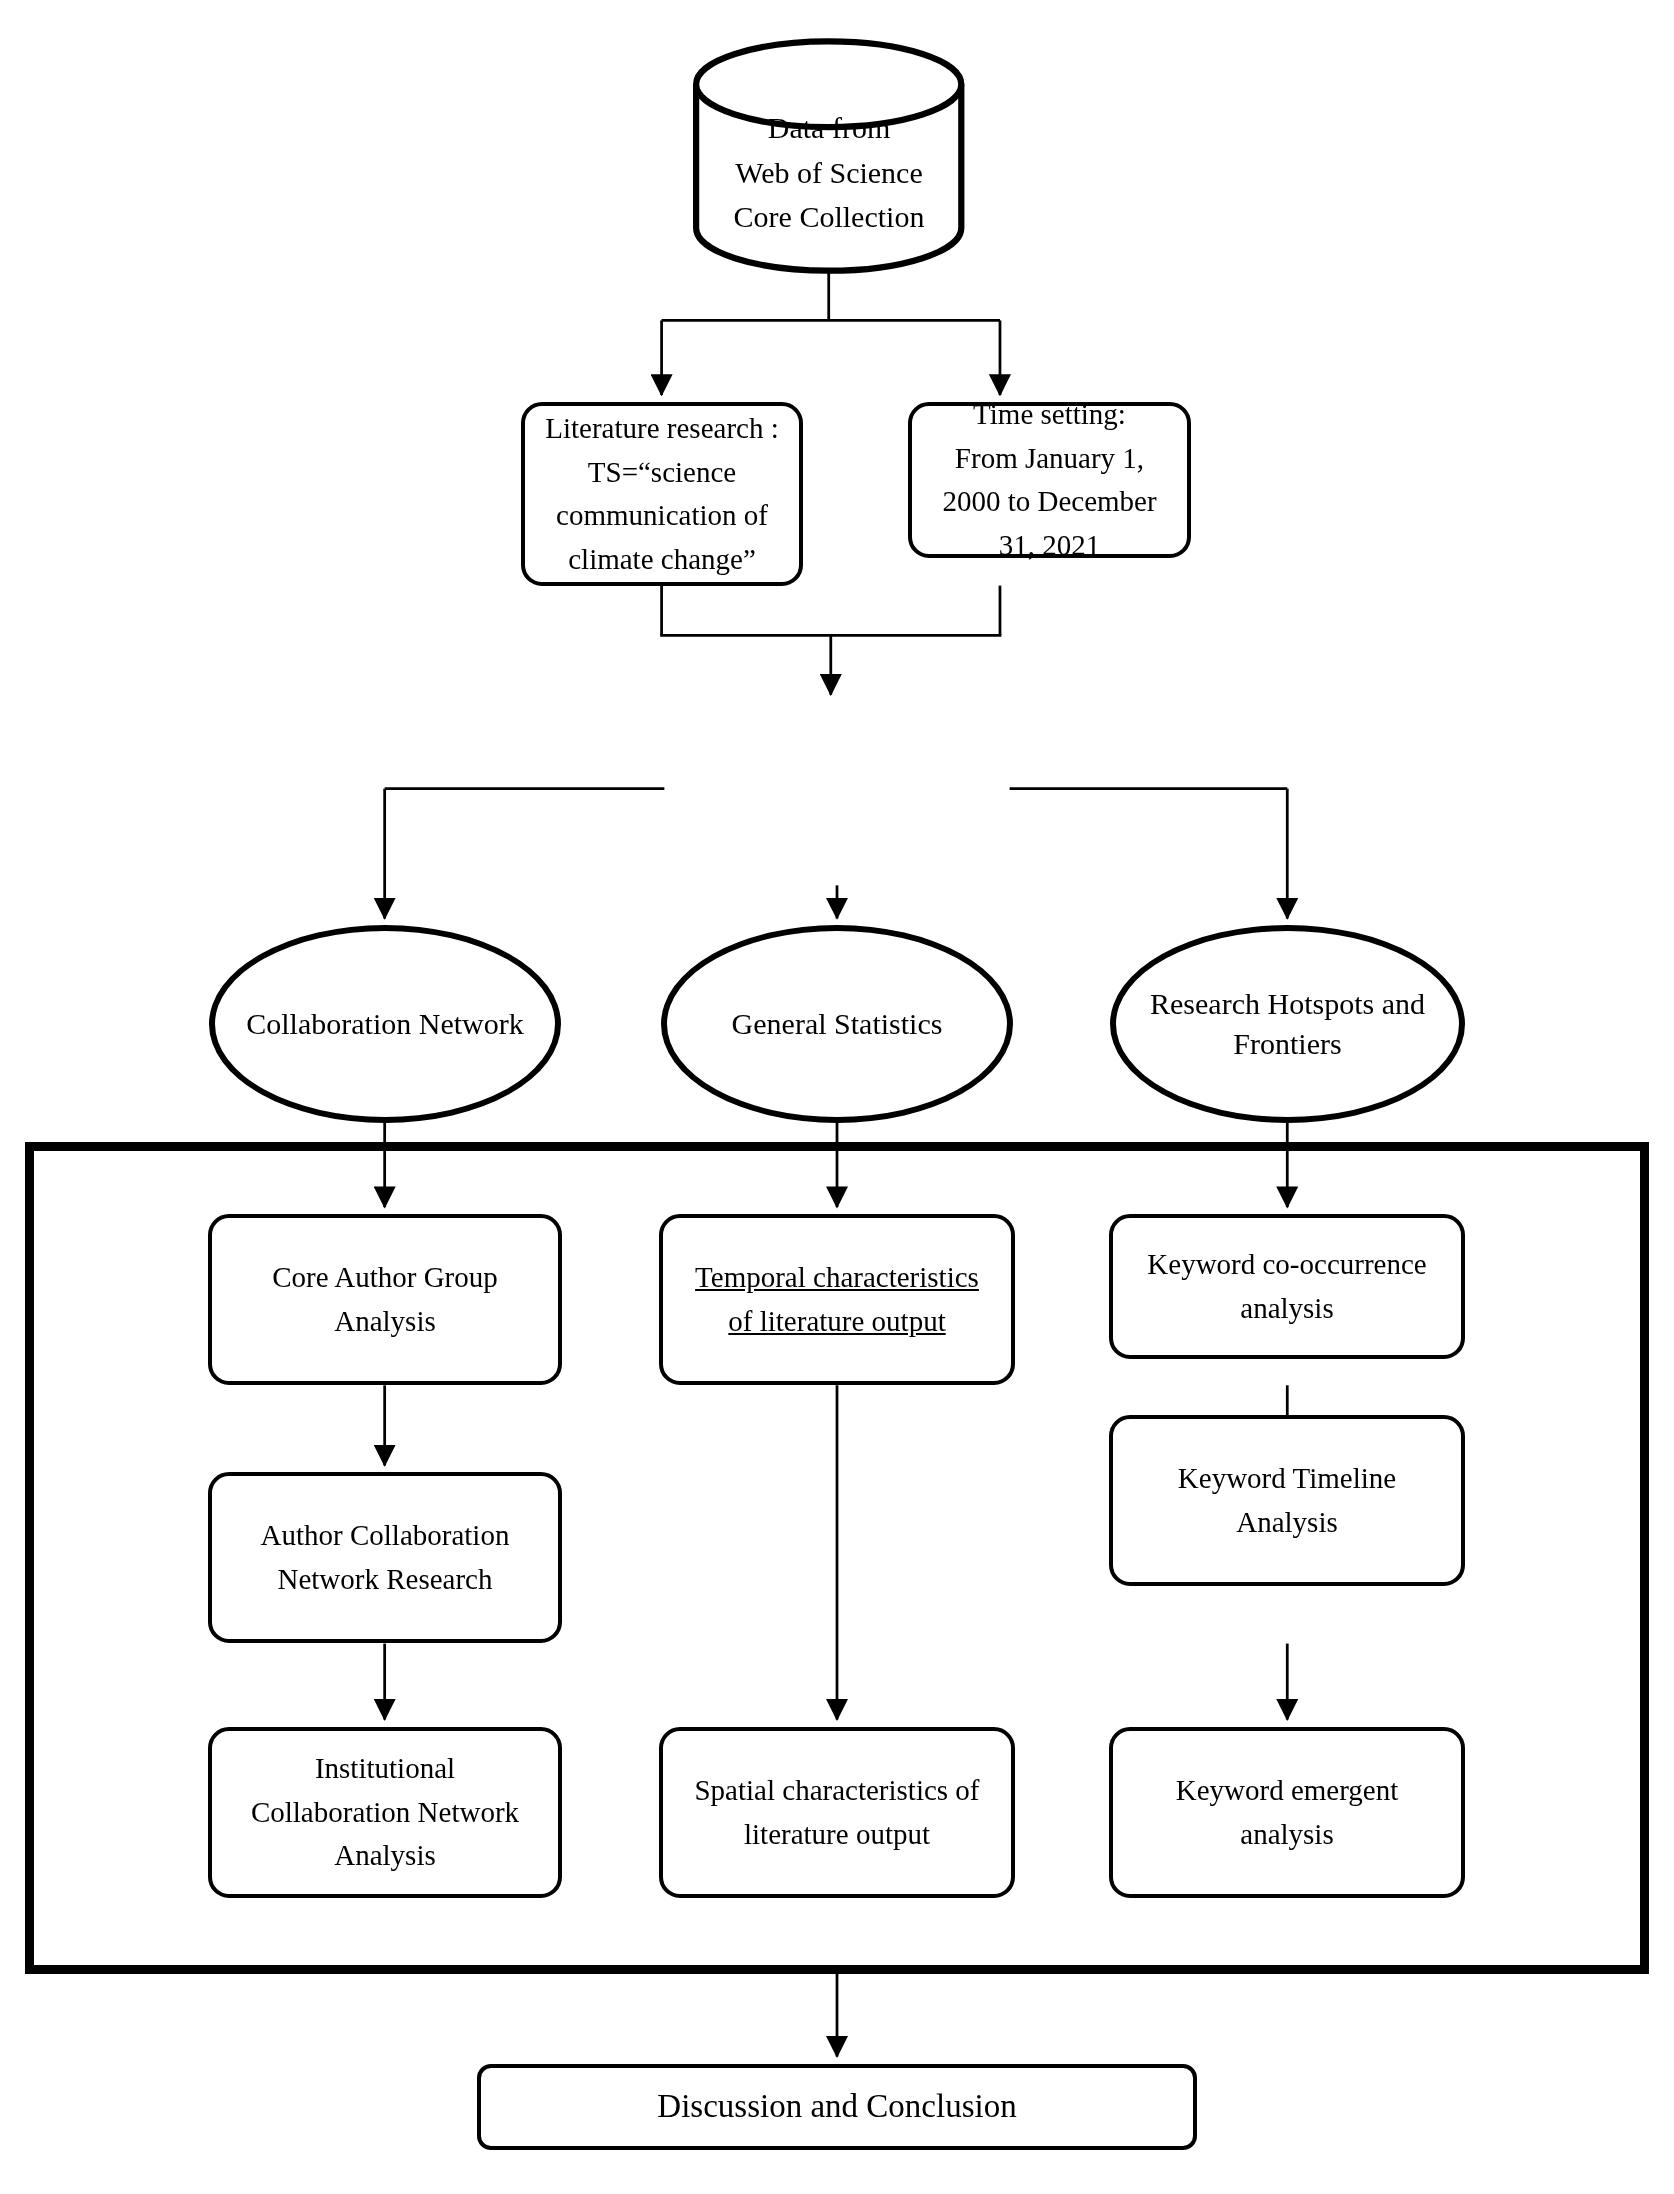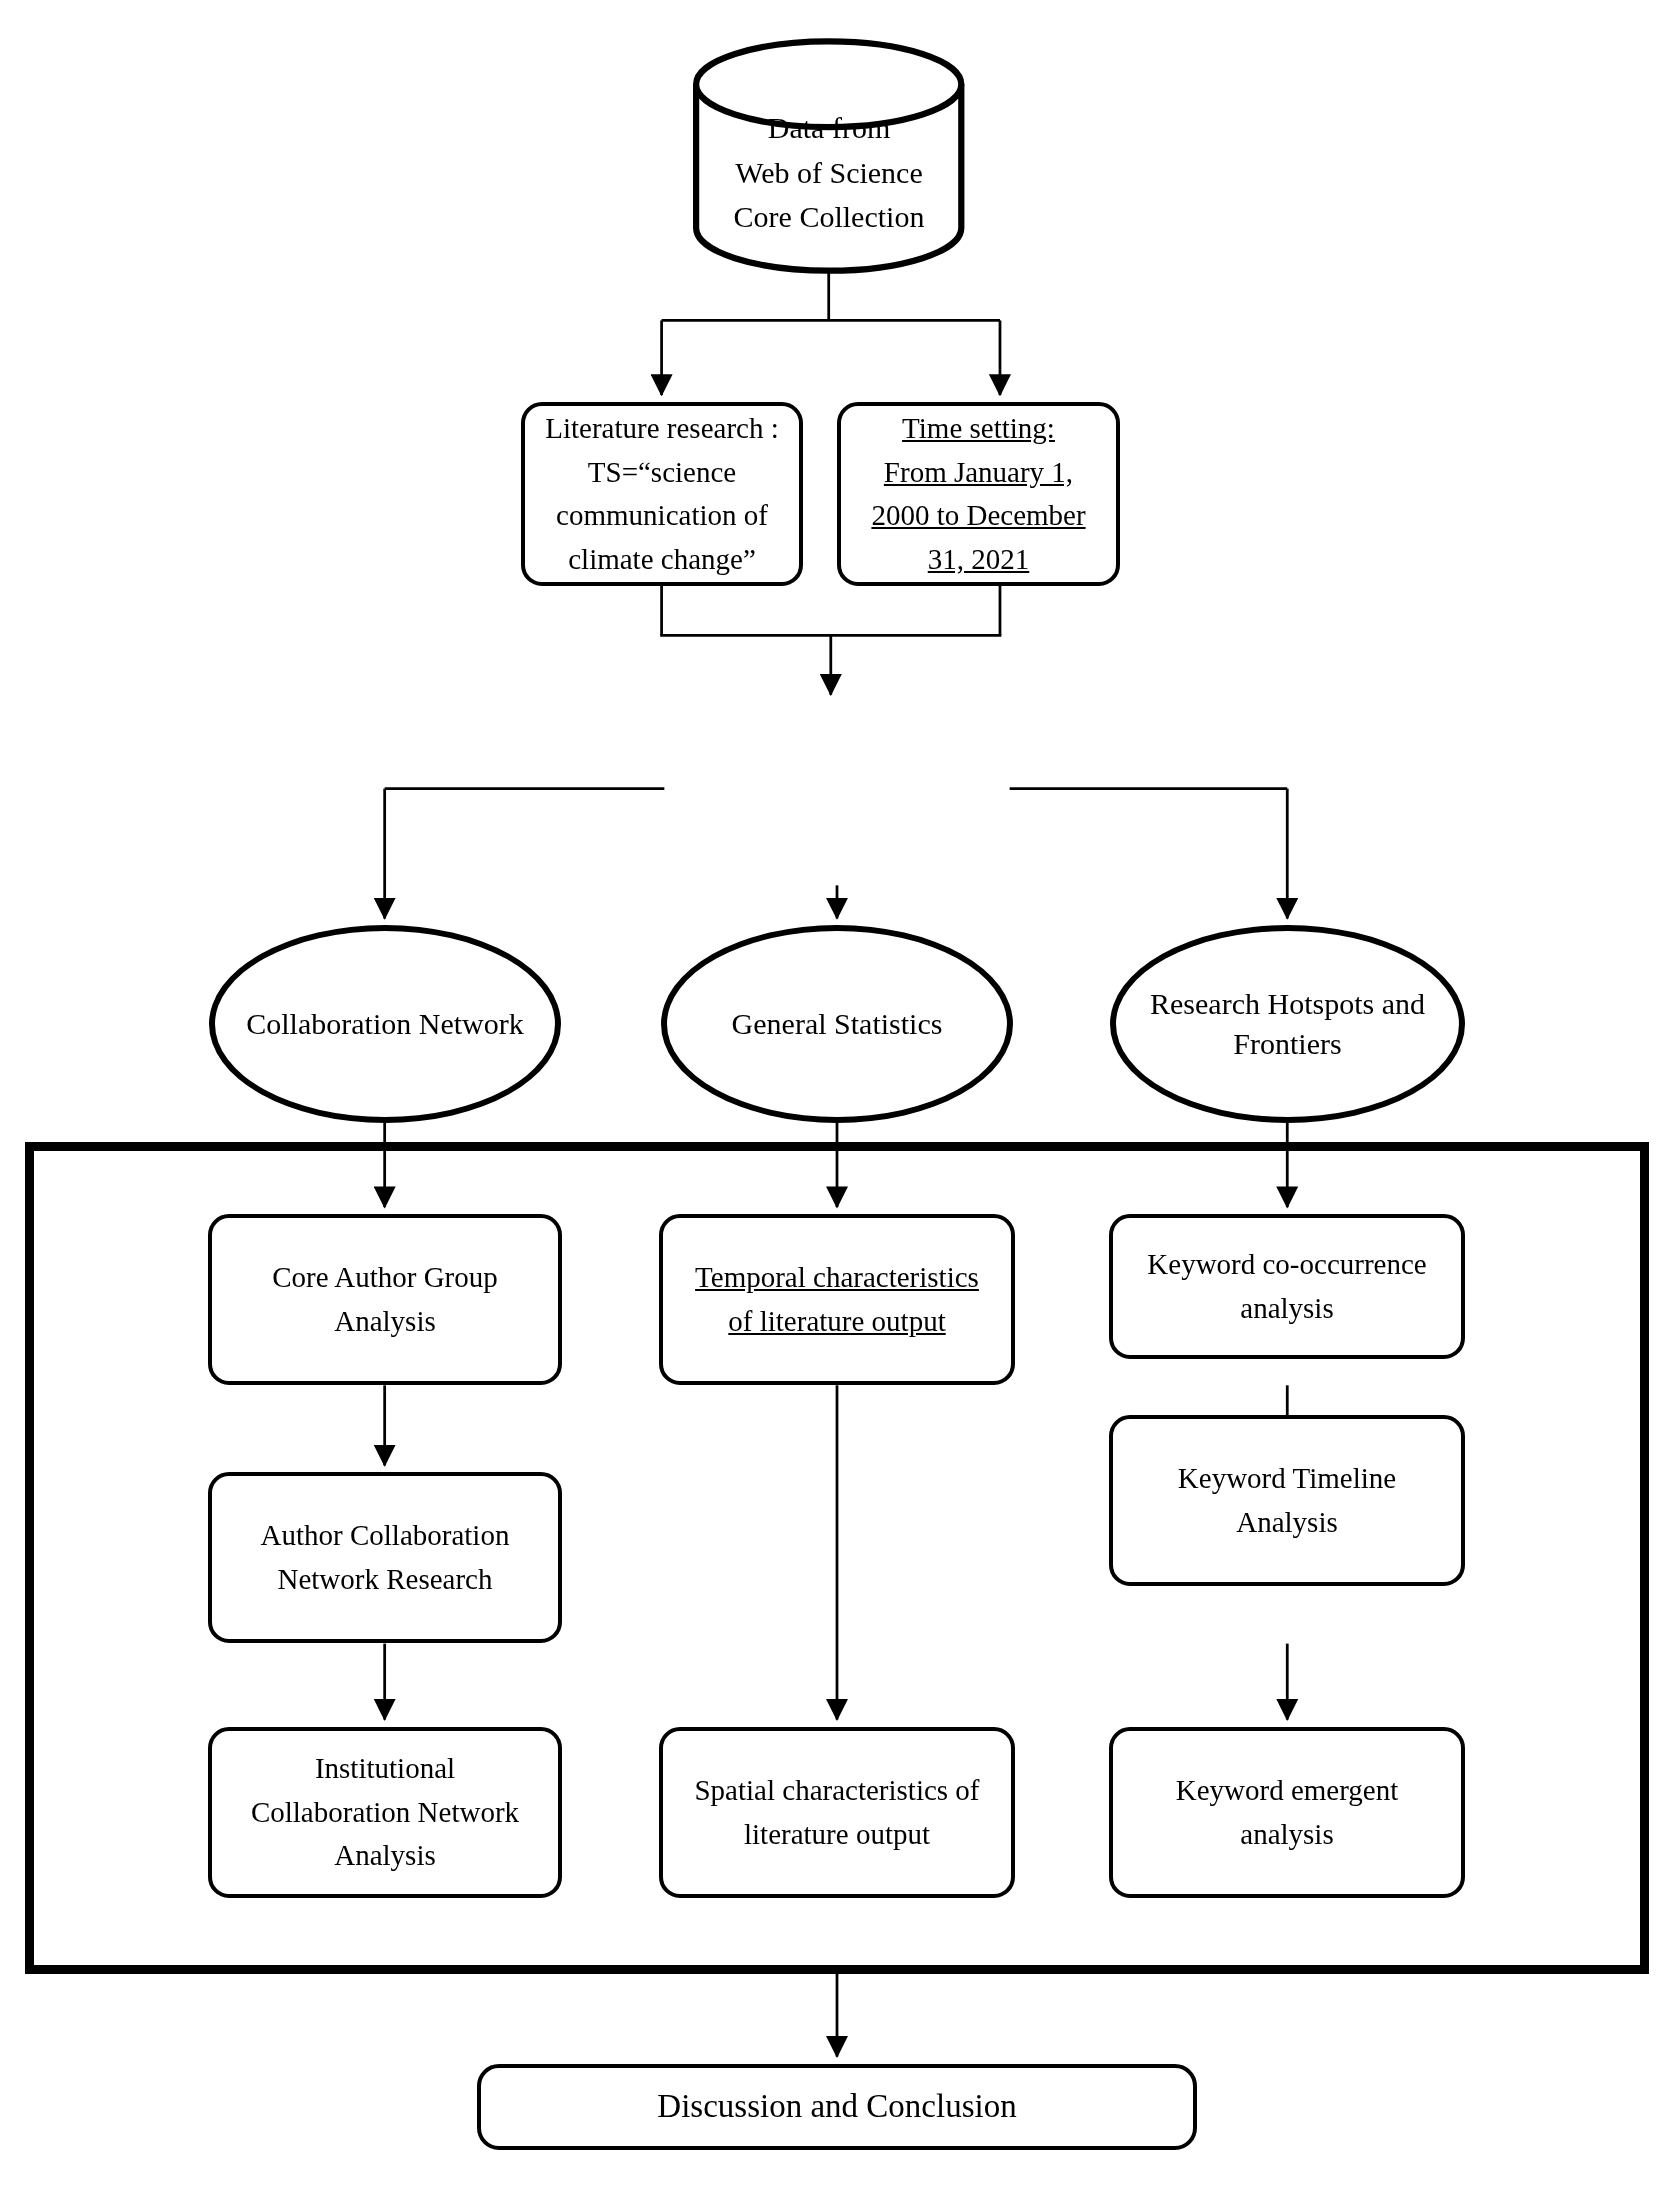--- a/index.html
+++ b/index.html
@@ -52,26 +52,26 @@
     line-height: 1.35;
     padding: 0 9.7px;
   }
   .cyl-label {
     background: transparent;
     font-size: 30px;
     line-height: 1.48;
     z-index: 3;
   }
   .discussion {
-    border-radius: 22px;
+    border-radius: 14px;
     font-size: 33px;
   }
   
   .n-lit      { left: 521px;  top: 402px;  width: 282px; height: 184px; }
-  .n-time     { left: 837px; top: 402px;  width: 283px; height: 184px; text-decoration: underline; }
+  .n-time     { left: 908px; top: 402px;  width: 283px; height: 156px; }
   .n-filter   { left: 664px;  top: 702px; width: 345px; height: 184px; }
   .n-e1       { left: 209px;  top: 925px; width: 352px; height: 198px; }
   .n-e2       { left: 661px;  top: 925px; width: 352px; height: 198px; }
   .n-e3       { left: 1110px; top: 925px; width: 355px; height: 198px; }
   .n-r1c1     { left: 208px;  top: 1214px; width: 354px; height: 171px; }
   .n-r1c2     { left: 659px;  top: 1214px; width: 356px; height: 171px; text-decoration: underline; }
   .n-r1c3     { left: 1109px; top: 1214px; width: 356px; height: 145px; }
   .n-r2c1     { left: 208px;  top: 1472px; width: 354px; height: 171px; }
   .n-r2c3     { left: 1109px; top: 1415px; width: 356px; height: 171px; }
   .n-r3c1     { left: 208px;  top: 1727px; width: 354px; height: 171px; }

